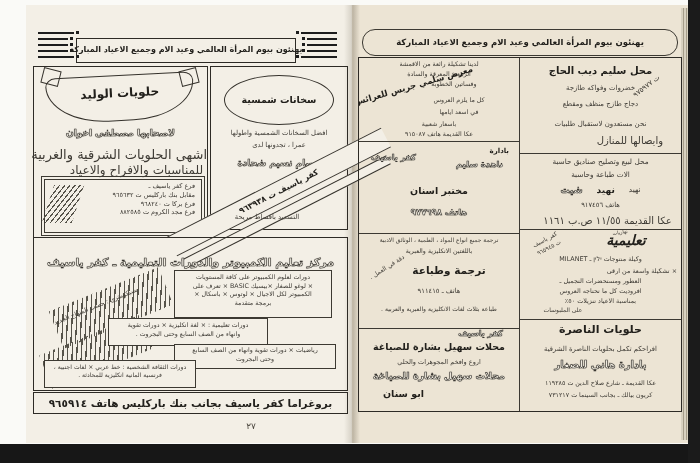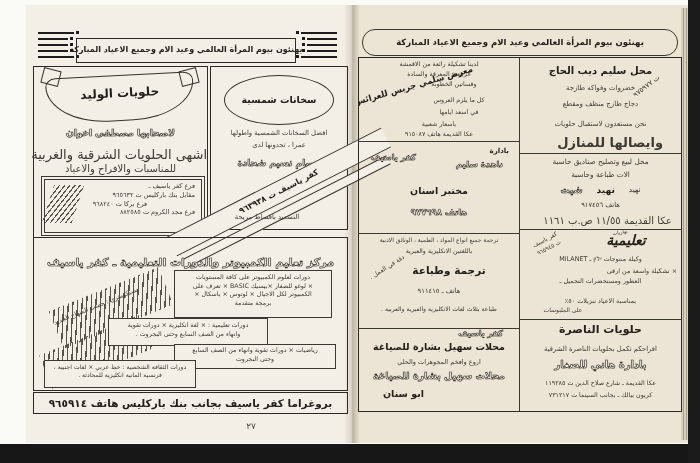--- a/index.html
+++ b/index.html
@@ -85,26 +85,26 @@
   <div class="abs bx2 rtl t b flexc" style="left:76px;top:38px;width:218px;height:23px;font-size:8px;">يهنئون بيوم المرأة العالمي وعيد الام وجميع الاعياد المباركة</div>
 
   <div class="abs bx2" style="left:33px;top:66px;width:173px;height:170px;">
     <div class="abs" style="left:12px;top:8px;width:146px;height:44px;border:1.2px solid #35322c;border-radius:12px 12px 72px 72px / 10px 10px 44px 44px;transform:rotate(-3deg);">
       <div class="t b rtl" style="font-size:12px;margin-top:9px;letter-spacing:1px;">حلويات الوليد</div>
     </div>
     <div class="abs" style="left:8px;top:2px;width:16px;height:14px;border:1.1px solid #35322c;transform:rotate(14deg);"></div>
     <div class="abs" style="left:146px;top:2px;width:16px;height:14px;border:1.1px solid #35322c;transform:rotate(-14deg);"></div>
     <div class="abs t ol rtl" style="left:0;top:60px;width:173px;font-size:9px;">لاصحابها مصطفى اخوان</div>
     <div class="abs t rtl" style="left:0;top:79px;width:173px;font-size:13px;">اشهى الحلويات الشرقية والغربية</div>
-    <div class="abs t rtl" style="left:0;top:95px;width:173px;font-size:10px;">للمناسبات والافراح والاعياد</div>
+    <div class="abs t rtl" style="left:16px;top:95px;width:173px;font-size:12px;">للمناسبات والافراح والاعياد</div>
     <div class="abs bx rtl" style="left:10px;top:112px;width:150px;height:50px;outline:1px solid #3c3932;outline-offset:2px;padding:2px 6px 0 0;">
       <div class="abs hatch" style="left:3px;top:5px;width:30px;height:38px;transform:skewX(-18deg);"></div>
       <div class="t rtl" style="text-align:right;font-size:6.5px;">فرع كفر ياسيف ـ</div>
       <div class="t rtl" style="text-align:right;font-size:6.5px;">مقابل بنك باركليس ت ٩٦٥٦٣٢</div>
-      <div class="t rtl" style="font-size:6.5px;">فرع بركا ت ٩٦٨٢٤٠</div>
+      <div class="t rtl" style="text-align:right;font-size:6.5px;">فرع بركا ت ٩٦٨٢٤٠</div>
       <div class="t rtl" style="text-align:right;font-size:6.5px;">فرع مجد الكروم ت ٨٨٢٥٨٥</div>
     </div>
   </div>
 
   <div class="abs bx2" style="left:210px;top:66px;width:136px;height:162px;">
     <div class="abs flexc" style="left:13px;top:8px;width:108px;height:48px;border:1.3px solid #35322c;border-radius:50%;">
       <span class="t b rtl" style="font-size:9.5px;">سخانات شمسية</span>
     </div>
     <div class="abs t rtl" style="left:0;top:62px;width:136px;font-size:6.8px;">افضل السخانات الشمسية واطولها</div>
     <div class="abs t rtl" style="left:0;top:74px;width:136px;font-size:6.8px;">عمرا ، تجدونها لدى</div>
@@ -182,22 +182,22 @@
       <div class="abs t" style="left:0;top:30px;width:160px;font-size:6.5px;">اروع وافخم المجوهرات والحلي</div>
       <div class="abs t ol" style="left:0;top:42px;width:160px;font-size:9.5px;">محلات سهيل بشارة للصياغة</div>
       <div class="abs t b" style="right:95px;top:60px;font-size:9.5px;">ابو سنان</div>
     </div>
 
     <div class="cell rtl" style="left:161px;top:0;width:161px;height:95px;border-bottom:1.2px solid #3c3932;">
       <div class="abs t b" style="left:0;top:6px;width:161px;font-size:10px;">محل سليم ديب الحاج</div>
       <div class="abs t" style="left:0;top:26px;width:161px;font-size:7px;">خضروات وفواكه طازجة</div>
       <div class="abs t" style="left:92px;top:24px;width:70px;font-size:7px;transform:rotate(-38deg);">ت ٩٧٥٩٧٧</div>
       <div class="abs t" style="left:0;top:42px;width:161px;font-size:7px;">دجاج طازج منظف ومقطع</div>
-      <div class="abs t" style="left:0;top:62px;width:161px;font-size:7px;">نحن مستعدون لاستقبال حلويات</div>
-      <div class="abs t" style="right:18px;top:76px;font-size:13px;font-weight:bold;">وايصالها للمنازل</div>
+      <div class="abs t" style="left:0;top:62px;width:161px;font-size:7px;">نحن مستعدون لاستقبال طلبيات</div>
+      <div class="abs t" style="right:18px;top:76px;font-size:10px;">وايصالها للمنازل</div>
     </div>
 
     <div class="cell rtl" style="left:161px;top:95px;width:161px;height:76px;border-bottom:1.2px solid #3c3932;">
       <div class="abs t" style="left:0;top:4px;width:161px;font-size:7.3px;">محل لبيع وتصليح صناديق حاسبة</div>
       <div class="abs t" style="left:0;top:17px;width:161px;font-size:7.3px;">الات طباعة وحاسبة</div>
       <div class="abs flexc" style="left:0;top:31px;width:161px;gap:14px;">
         <span class="t" style="font-size:7.5px;">نهيد</span>
         <span class="t b" style="font-size:9px;">نهيد</span>
         <span class="t ol" style="font-size:9px;">شيت</span>
       </div>
@@ -208,20 +208,21 @@
     <div class="cell rtl" style="left:161px;top:171px;width:161px;height:90px;border-bottom:1.2px solid #3c3932;">
       <div class="abs t" style="left:2px;top:6px;width:50px;font-size:5.8px;transform:rotate(-28deg);line-height:1.5;">
         <div>كفر ياسيف</div>
         <div>ت ٩٦٥٩٤٥</div>
       </div>
       <div class="abs t b" style="left:52px;top:2px;width:108px;font-size:14px;font-style:italic;letter-spacing:1px;">تعليمية</div>
       <div class="abs t" style="left:70px;top:0;width:60px;font-size:5px;transform:rotate(-10deg);">نهاريات</div>
       <div class="abs t" style="left:0;top:26px;width:161px;font-size:6.4px;">وكيلة منتوجات ילין ـ MILANET</div>
       <div class="abs t" style="right:4px;top:38px;width:150px;text-align:right;font-size:6.4px;">× تشكيلة واسعة من ارقى</div>
       <div class="abs t" style="left:0;top:48px;width:161px;font-size:6.4px;">العطور ومستحضرات التجميل ـ</div>
+      <div class="abs t" style="left:0;top:58px;width:161px;font-size:6.4px;">افروديت كل ما تحتاجه العروس</div>
       <div class="abs t" style="left:0;top:68px;width:161px;font-size:6.4px;">بمناسبة الاعياد تنزيلات ٥٠٪</div>
       <div class="abs t" style="left:8px;top:77px;width:70px;font-size:6px;">على الملبوسات</div>
     </div>
 
     <div class="cell rtl" style="left:161px;top:261px;width:161px;height:92px;">
       <div class="abs t b" style="left:0;top:4px;width:161px;font-size:11px;">حلويات الناصرة</div>
       <div class="abs t" style="left:0;top:26px;width:161px;font-size:6.8px;">افراحكم تكمل بحلويات الناصرة الشرقية</div>
       <div class="abs t ol" style="left:0;top:39px;width:161px;font-size:10px;">بادارة هاني للصغار</div>
       <div class="abs t" style="left:0;top:60px;width:161px;font-size:6.3px;">عكا القديمة ـ شارع صلاح الدين  ت ١١٩٢٨٥</div>
       <div class="abs t" style="left:0;top:72px;width:161px;font-size:6.3px;">كريون بيالك ـ بجانب السينما  ت ٧٣١٢١٧</div>

